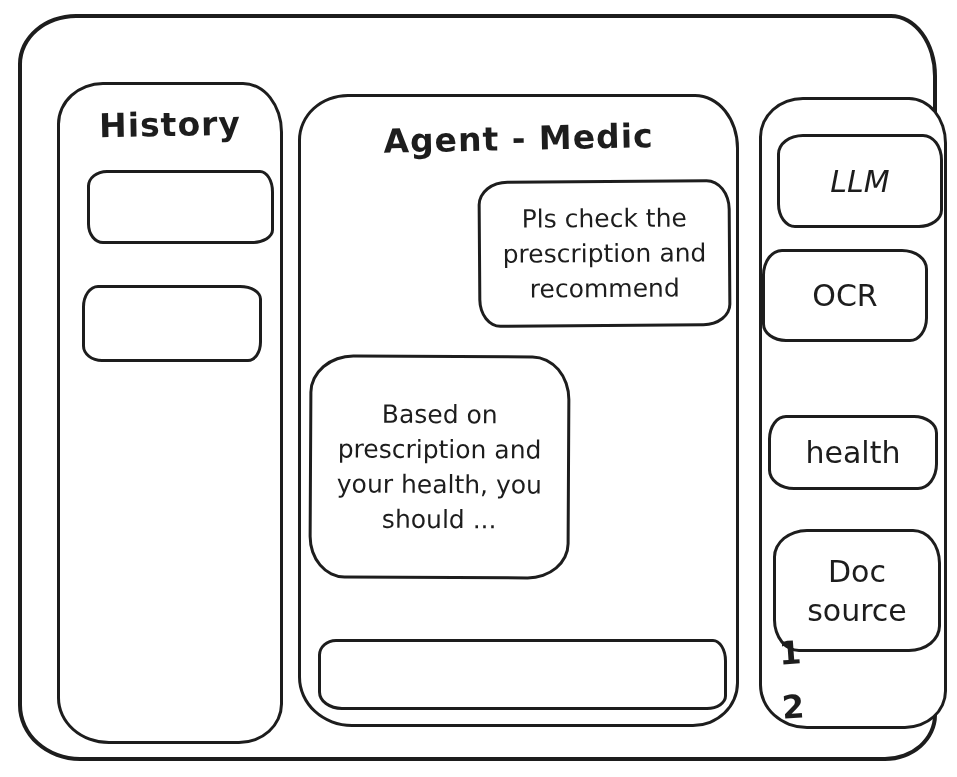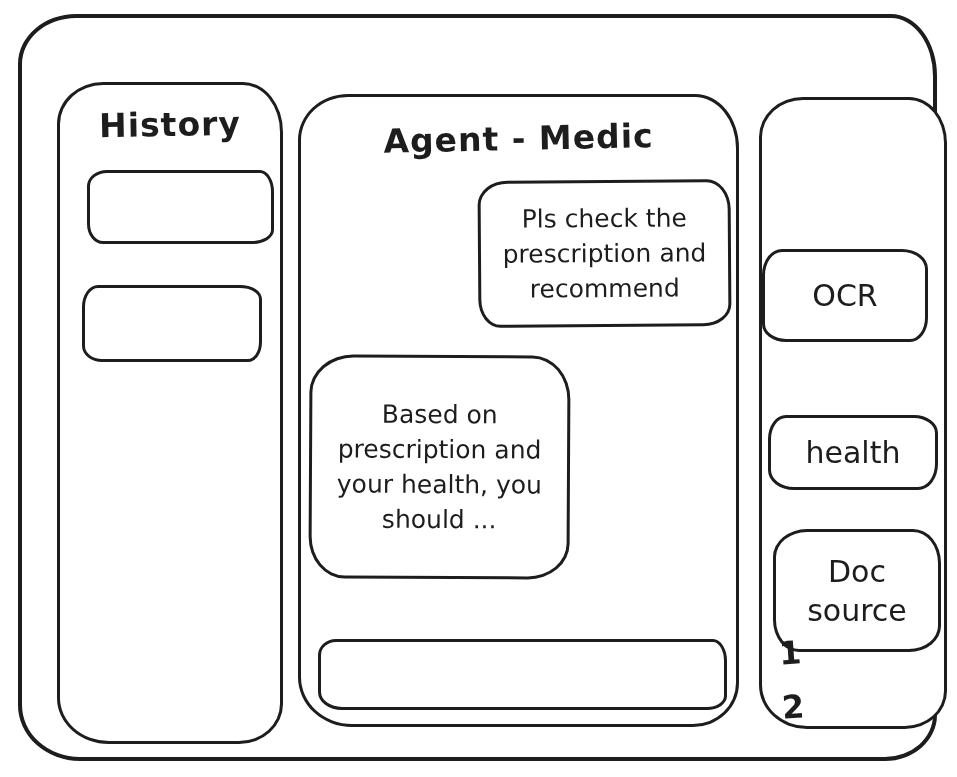--- a/index.html
+++ b/index.html
@@ -151,20 +151,21 @@
     <div class="main-title">Agent - Medic</div>
 
     <div class="bubble bubble-user">Pls check the prescription and recommend</div>
 
     <div class="bubble bubble-agent">Based on prescription and your health, you should ...</div>
 
     <input class="chat-input" type="text" placeholder="" style="">
   </div>
 
   <div class="sketch right-sidebar">
+    <div class="tool tool-llm">LLM</div>
     <div class="tool tool-ocr">OCR</div>
     <div class="tool tool-params">health</div>
     <div class="tool tool-doc">Doc source</div>
     <div class="annot annot-1">1</div>
     <div class="annot annot-2">2</div>
   </div>
 
 </div>
 
 </body></html>

